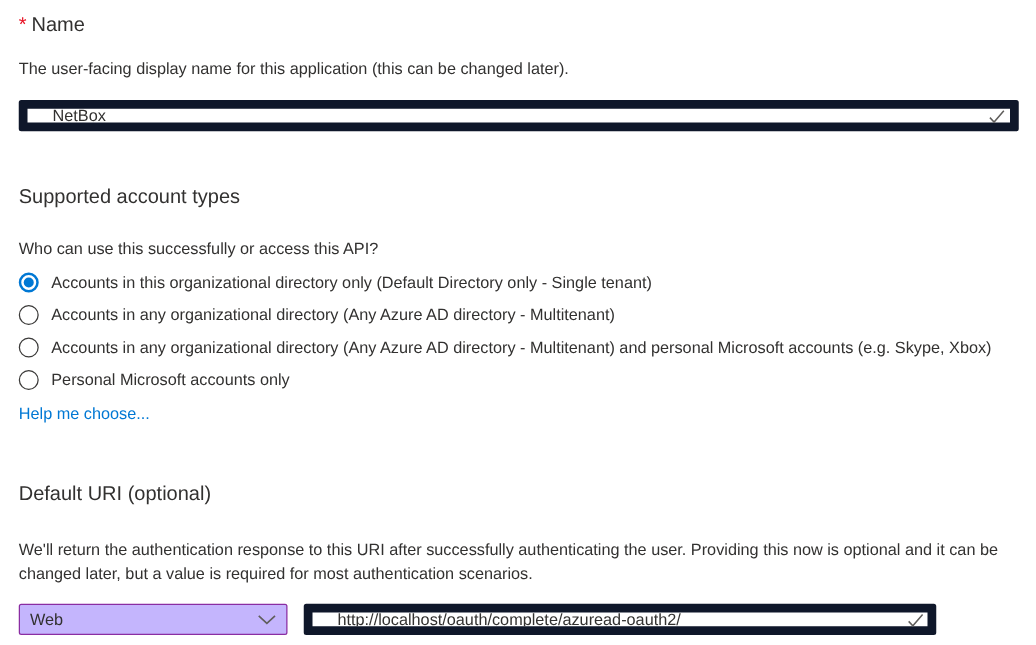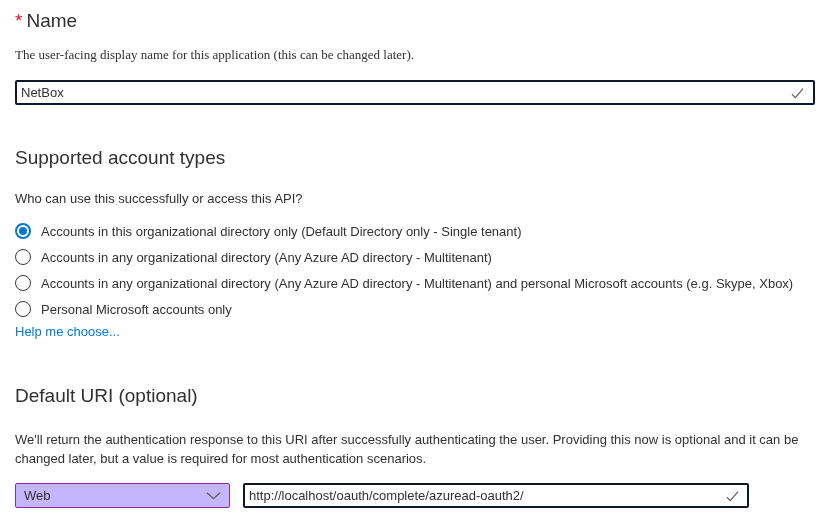--- a/index.html
+++ b/index.html
@@ -7,61 +7,61 @@
   body {
     width: 829px; height: 516px;
     background: #ffffff;
     font-family: "Liberation Sans", sans-serif;
     color: #323130;
     overflow: hidden;
   }
   .container { padding: 10px 15px 0 15px; }
 
   .section-heading {
-    font-size: 19px;
+    font-size: 16px;
     font-weight: 400;
     color: #323130;
     line-height: 20px;
   }
   .required-marker { color: #e81123; margin-right: 4px; }
 
   .body-text {
     font-size: 13px;
     line-height: 19px;
     color: #323130;
   }
 
   
   .name-heading { margin-top: 1px; }
-  .name-desc { margin-top: 14px; font-family: Liberation Serif, serif; }
+  .name-desc { margin-top: 14px; }
 
   .input-wrap { position: relative; margin-top: 16px; }
   .text-input {
     width: 800px; height: 25px;
-    border: 2px solid #0f172a;
+    border: 7px solid #0f172a;
     border-radius: 2px;
     font-family: "Liberation Sans", sans-serif;
     font-size: 13px;
     color: #323130;
-    padding: 0 30px 0 4px;
+    padding: 0 30px 0 20px;
     outline: none;
     background: #fff;
   }
   .trailing-icon {
     position: absolute; right: 9px; top: 50%;
     transform: translateY(-50%);
     display: inline-flex;
   }
 
   
   .account-section { margin-top: 43px; }
   .account-question { margin-top: 21px; }
   .radio-group { margin-top: 10px; }
   .radio-row {
-    display: flex; align-items: center;
+    display: flex; 
     height: 26px; cursor: pointer;
   }
   .radio {
     width: 16px; height: 16px;
     border: 1px solid #3b3a39;
     border-radius: 50%;
     background: #fff;
     display: inline-flex; align-items: center; justify-content: center;
     flex: 0 0 auto;
   }

